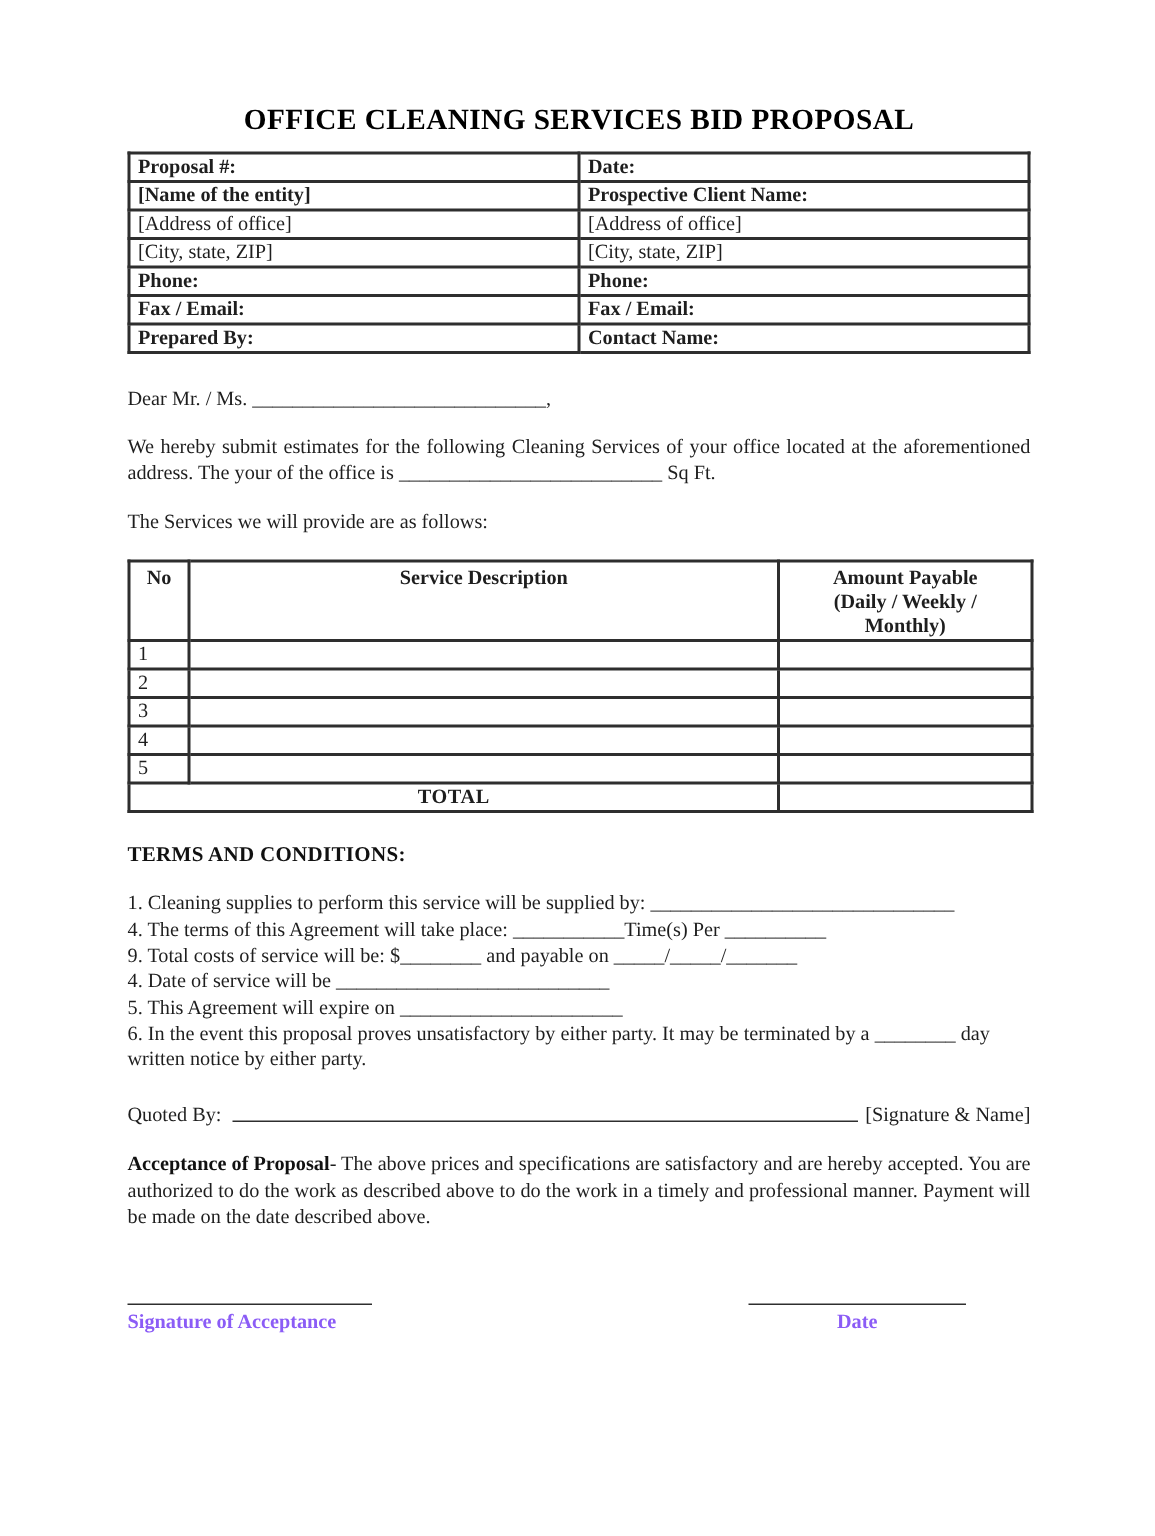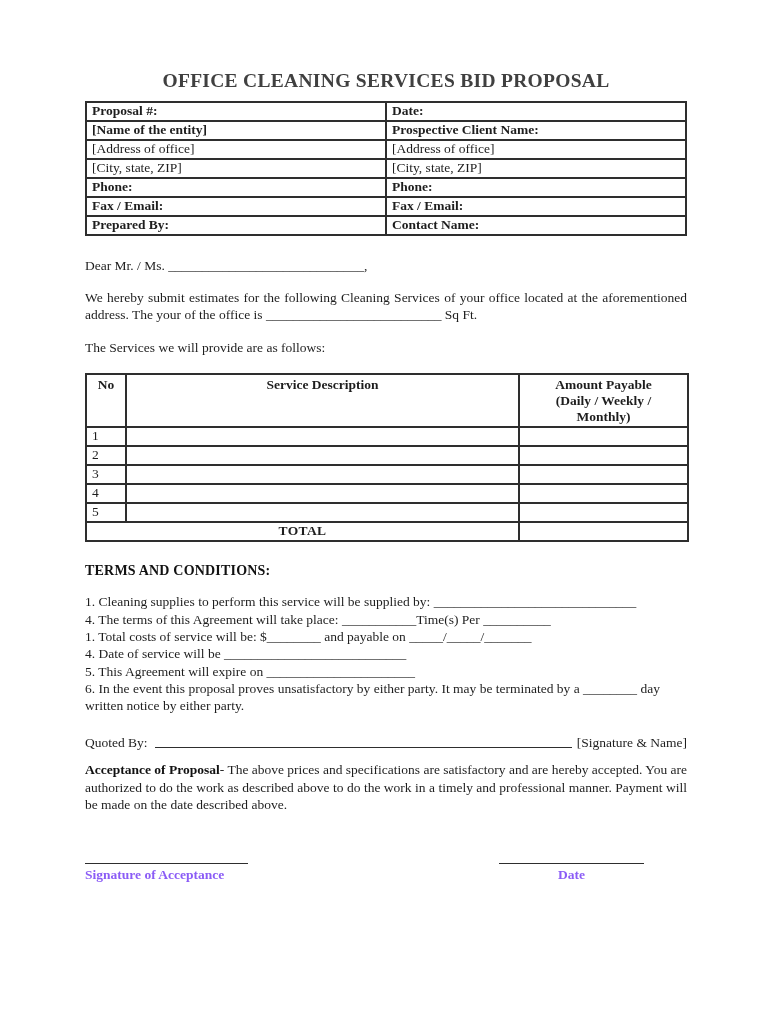--- a/index.html
+++ b/index.html
@@ -16,21 +16,21 @@
   .content {
     width: 602px;
     margin-left: 85px;
     padding-top: 70px;
   }
   .doc-title {
     text-align: center;
     font-weight: bold;
     font-size: 19.5px;
     letter-spacing: 0.3px;
-    color: #404040;
+    color: #000000;
   }
 
   
   table.header-table {
     width: 100%;
     border-collapse: collapse;
     table-layout: fixed;
     margin-top: 9px;
     font-size: 13.5px;
   }
@@ -106,21 +106,21 @@
   }
   .quoted-blank {
     flex: 1;
     border-bottom: 1.5px solid #2e2e2e;
     margin: 0 5px 3px 7px;
     height: 1px;
   }
 
   
   .acceptance {
-    margin-top: 10px;
+    margin-top: 16px;
     font-size: 13.5px;
     line-height: 17.4px;
     text-align: justify;
   }
   .acceptance .lead { font-weight: bold; color: #111; }
 
   
   .sig-row {
     margin-top: 49px;
     display: flex;
@@ -229,21 +229,21 @@
           <td></td>
         </tr>
       </tbody>
     </table>
 
     <div class="terms-heading">TERMS AND CONDITIONS:</div>
 
     <div class="terms-list">
       <div class="terms-item">1. Cleaning supplies to perform this service will be supplied by: ______________________________</div>
       <div class="terms-item">4. The terms of this Agreement will take place: ___________Time(s) Per __________</div>
-      <div class="terms-item">1. Total costs of service will be: $________ and payable on _____/_____/_______</div>
+      <div class="terms-item">9. Total costs of service will be: $________ and payable on _____/_____/_______</div>
       <div class="terms-item">4. Date of service will be ___________________________</div>
       <div class="terms-item">5. This Agreement will expire on ______________________</div>
       <div class="terms-item">6. In the event this proposal proves unsatisfactory by either party. It may be terminated by a ________ day written notice by either party.</div>
     </div>
 
     <div class="quoted-row">
       <span>Quoted By:</span>
       <span class="quoted-blank"></span>
       <span>[Signature &amp; Name]</span>
     </div>

